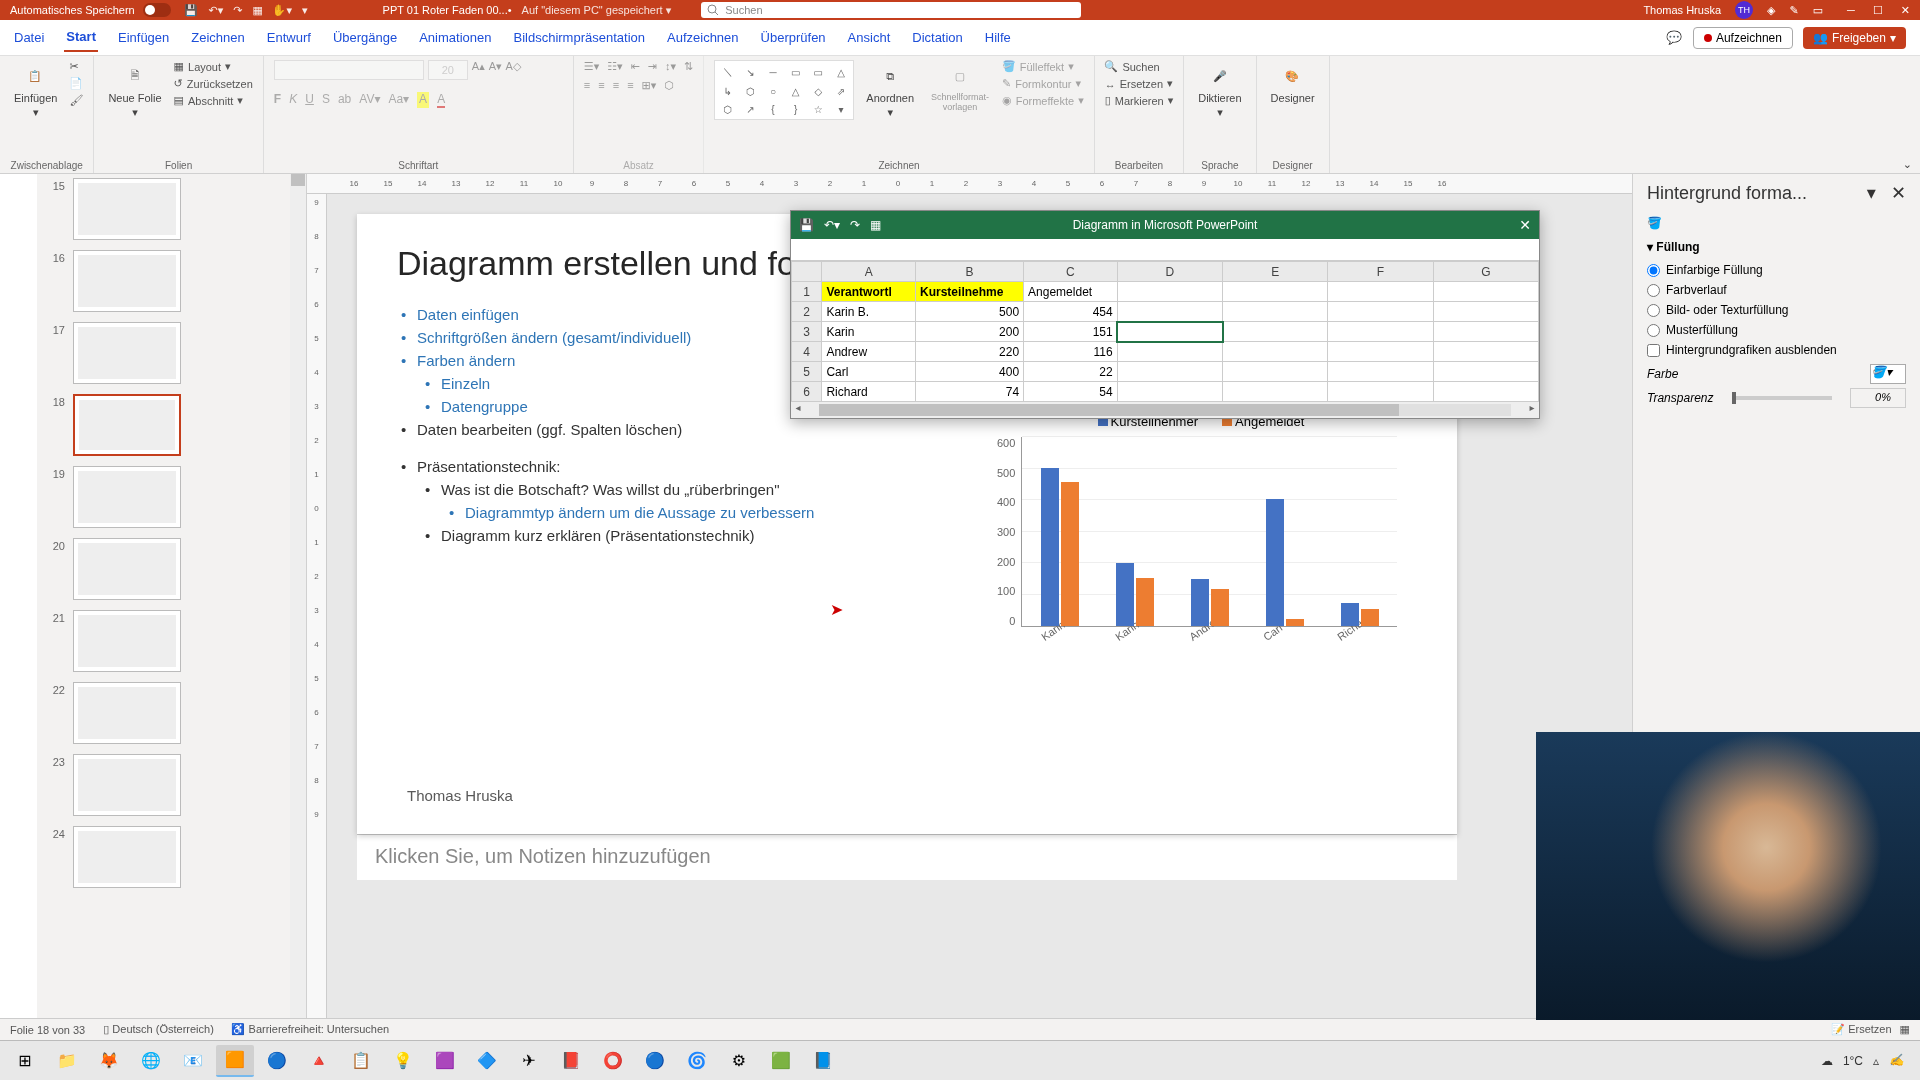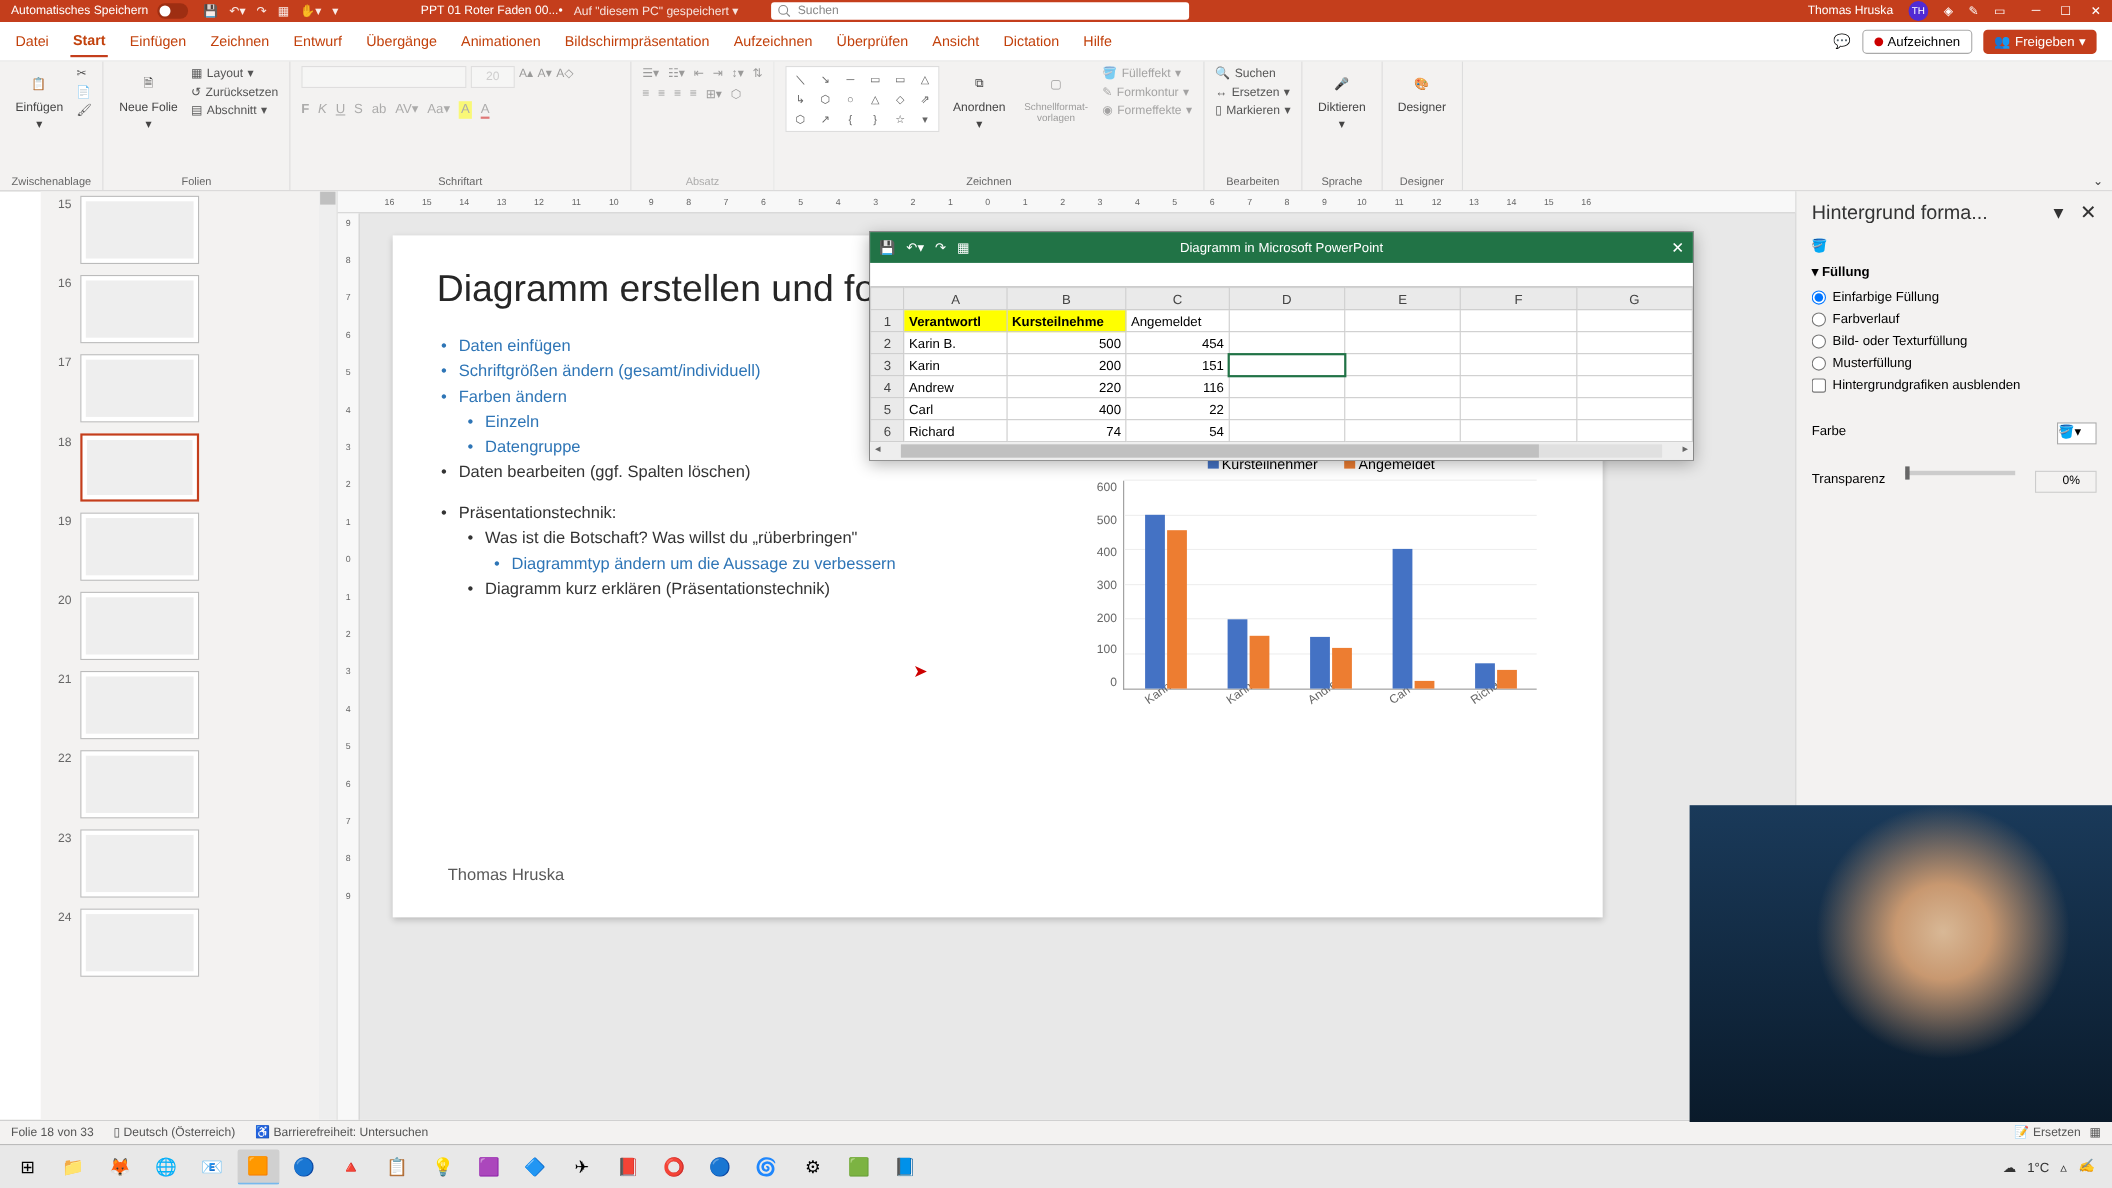--- a/index.html
+++ b/index.html
@@ -15,21 +15,21 @@
 .titlebar .docname { margin-left: 40px; padding-left: 35px; }
 .titlebar .saved { margin-left: 10px; opacity:.85; }
 .titlebar .search { margin-left: 30px; background: #fff; width: 380px; height: 16px; border-radius: 3px; display:flex; align-items:center; padding:0 6px; color:#888; }
 .titlebar .search svg { margin-right: 6px; }
 .titlebar .right { margin-left: auto; display:flex; align-items:center; gap: 14px; }
 .titlebar .avatar { width:18px; height:18px; border-radius:50%; background:#512bd4; color:#fff; font-size:9px; display:flex; align-items:center; justify-content:center; }
 .titlebar .winbtns { display:flex; gap: 18px; margin-left: 10px; }
 
 
 .tabs { height: 36px; background: #fff; display:flex; align-items:center; padding: 0 12px; gap: 18px; font-size: 13px; border-bottom: 1px solid #e0e0e0; position:relative;}
-.tabs .tab { padding: 6px 2px; color:#c2410c; cursor:pointer; }
+.tabs .tab { padding: 6px 2px; color:#1d4ed8; cursor:pointer; }
 .tabs .tab.active { border-bottom: 2px solid #c43e1c; font-weight:600; }
 .tabs .righttabs { position:absolute; right:14px; display:flex; gap:10px; align-items:center; }
 .tabs .btn-rec { border:1px solid #aaa; border-radius:4px; padding:3px 10px; font-size:12px; display:flex; align-items:center; gap:4px;}
 .tabs .btn-rec .dot{width:8px;height:8px;background:#c00;border-radius:50%;}
 .tabs .btn-share { background:#c43e1c; color:#fff; border-radius:4px; padding:4px 10px; font-size:12px; display:flex; align-items:center; gap:4px;}
 
 
 .ribbon { height: 118px; background:#f3f2f1; display:flex; border-bottom:1px solid #d0d0d0; font-size:11px; color:#444; }
 .ribbon .group { border-right:1px solid #ddd; padding:4px 10px 2px; display:flex; flex-direction:column; justify-content:space-between; }
 .ribbon .group .label { text-align:center; font-size:10px; color:#666; padding-top:2px;}
@@ -94,21 +94,21 @@
 
 
 .notes { height:46px; background:#fff; border-top:1px solid #ccc; padding:10px 18px; font-size:20px; color:#888;}
 
 
 .format-pane { width:288px; background:#f3f2f1; border-left:1px solid #d0d0d0; padding:8px 14px; font-size:12px; }
 .format-pane .hdr { display:flex; align-items:center; justify-content:space-between; font-size:18px; color:#333; margin-bottom:12px;}
 .format-pane .section { font-weight:600; margin:10px 0 6px; font-size:12px;}
 .format-pane .opt { display:flex; align-items:center; gap:6px; padding:3px 0; font-size:12px;}
 .format-pane .opt input[type=radio]{ }
-.format-pane .row { display:flex; justify-content:space-between; margin-top:24px;}
+.format-pane .row { display:flex; align-items:center; justify-content:space-between; margin-top:4px;font-style:italic;}
 .format-pane .colorbtn { width:36px; height:20px; border:1px solid #aaa; background:#fff;}
 .format-pane .transp { width:100px; height:4px; background:#ccc; position:relative;}
 .format-pane .transp::after{content:'';position:absolute;left:0;top:-4px;width:4px;height:12px;background:#666;}
 .format-pane .pct { border:1px solid #ccc; width:56px; height:20px; font-size:11px; text-align:right; padding:2px 14px 2px 2px; position:relative;}
 
 
 .datasheet { position:absolute; top:210px; left:790px; width:750px; background:#fff; border:1px solid #888; box-shadow:0 4px 14px rgba(0,0,0,.3); z-index:50;}
 .datasheet .dhdr { height:28px; background:#217346; color:#fff; display:flex; align-items:center; padding:0 8px; font-size:12px; position:relative;}
 .datasheet .dhdr .tools { display:flex; gap:10px; align-items:center;}
 .datasheet .dhdr .title { position:absolute; left:50%; transform:translateX(-50%);}
@@ -552,20 +552,21 @@
             </div>
             <div class="xaxis" id="xaxis">
                 <span>Karin B.</span>
                 <span>Karin</span>
                 <span>Andrew</span>
                 <span>Carl</span>
                 <span>Richard</span>
               </div>
           </div>
         </div>
+        <div class="notes" style="width:1100px;margin-top:0;">Klicken Sie, um Notizen hinzuzufügen</div>
       </div>
     </div>
   </div>
 
   <div class="format-pane">
     <div class="hdr">
       <span>Hintergrund forma...</span>
       <span><span>▾</span> &nbsp; <span>✕</span></span>
     </div>
     <div>🪣</div>

